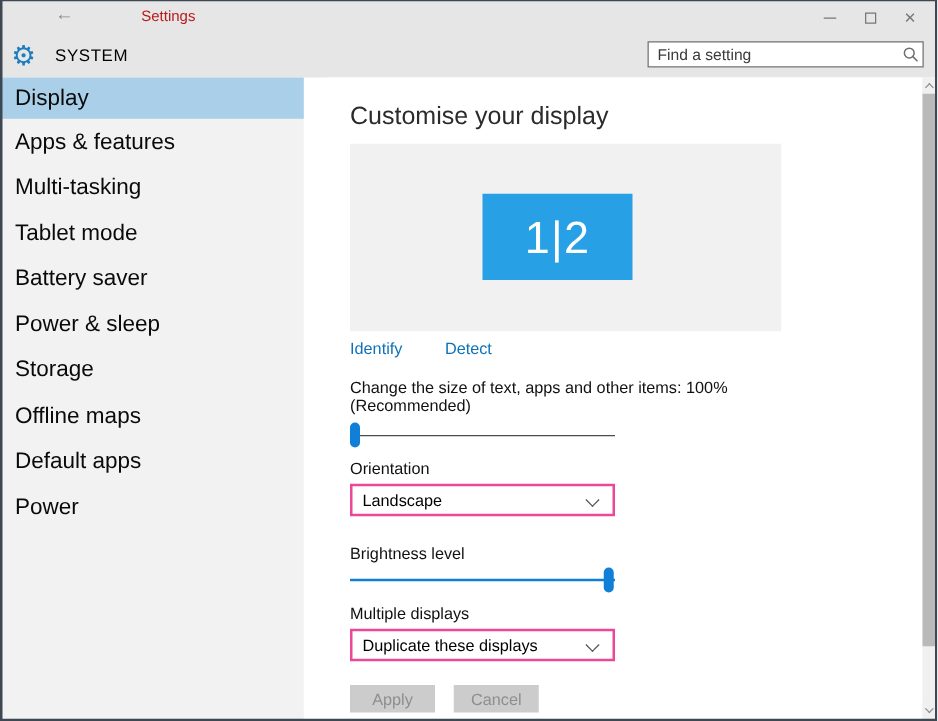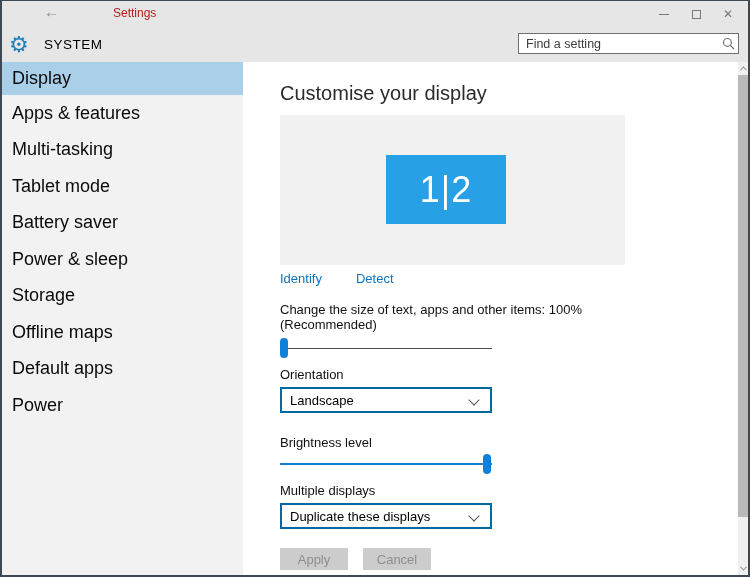--- a/index.html
+++ b/index.html
@@ -54,21 +54,21 @@
   .slider { margin-top:6px; width:212px; height:20px; position:relative; }
   .slider .track  { position:absolute; left:0; right:0; top:9.5px; height:1px; background:#4c4c4c; }
   .slider .track.blue { height:2px; top:9px; background:#0f7fd8; }
   .slider .thumb { position:absolute; top:0; width:8px; height:20px; border-radius:4px; background:#0f7fd8; }
   .slider.b2 { margin-top:4px; }
 
   .field-label { margin-top:9px; font-size:13px; color:#111; }
   .field-label.mt22 { margin-top:22px; }
   .field-label.mt13 { }
 
-  .dropdown { margin-top:5px; width:212px; height:26px; background:#fff; border:2px solid #0369a1;
+  .dropdown { margin-top:5px; width:212px; height:26px; background:#fff; border:2px solid #ec4899;
               display:flex; align-items:center; position:relative; font-size:13px; color:#000;
               padding-left:8px; cursor:default; }
   .chev { position:absolute; right:12px; top:7px; width:8px; height:8px;
           border-right:1.3px solid #555; border-bottom:1.3px solid #555; transform:rotate(45deg); }
 
   .btnrow { margin-top:19px; display:flex; gap:15px; }
   .btn { width:68px; height:22px; background:#cccccc; color:#8e8e8e; font-size:13px;
          display:flex; align-items:center; justify-content:center; border:none; font-family:inherit; }
 
   

